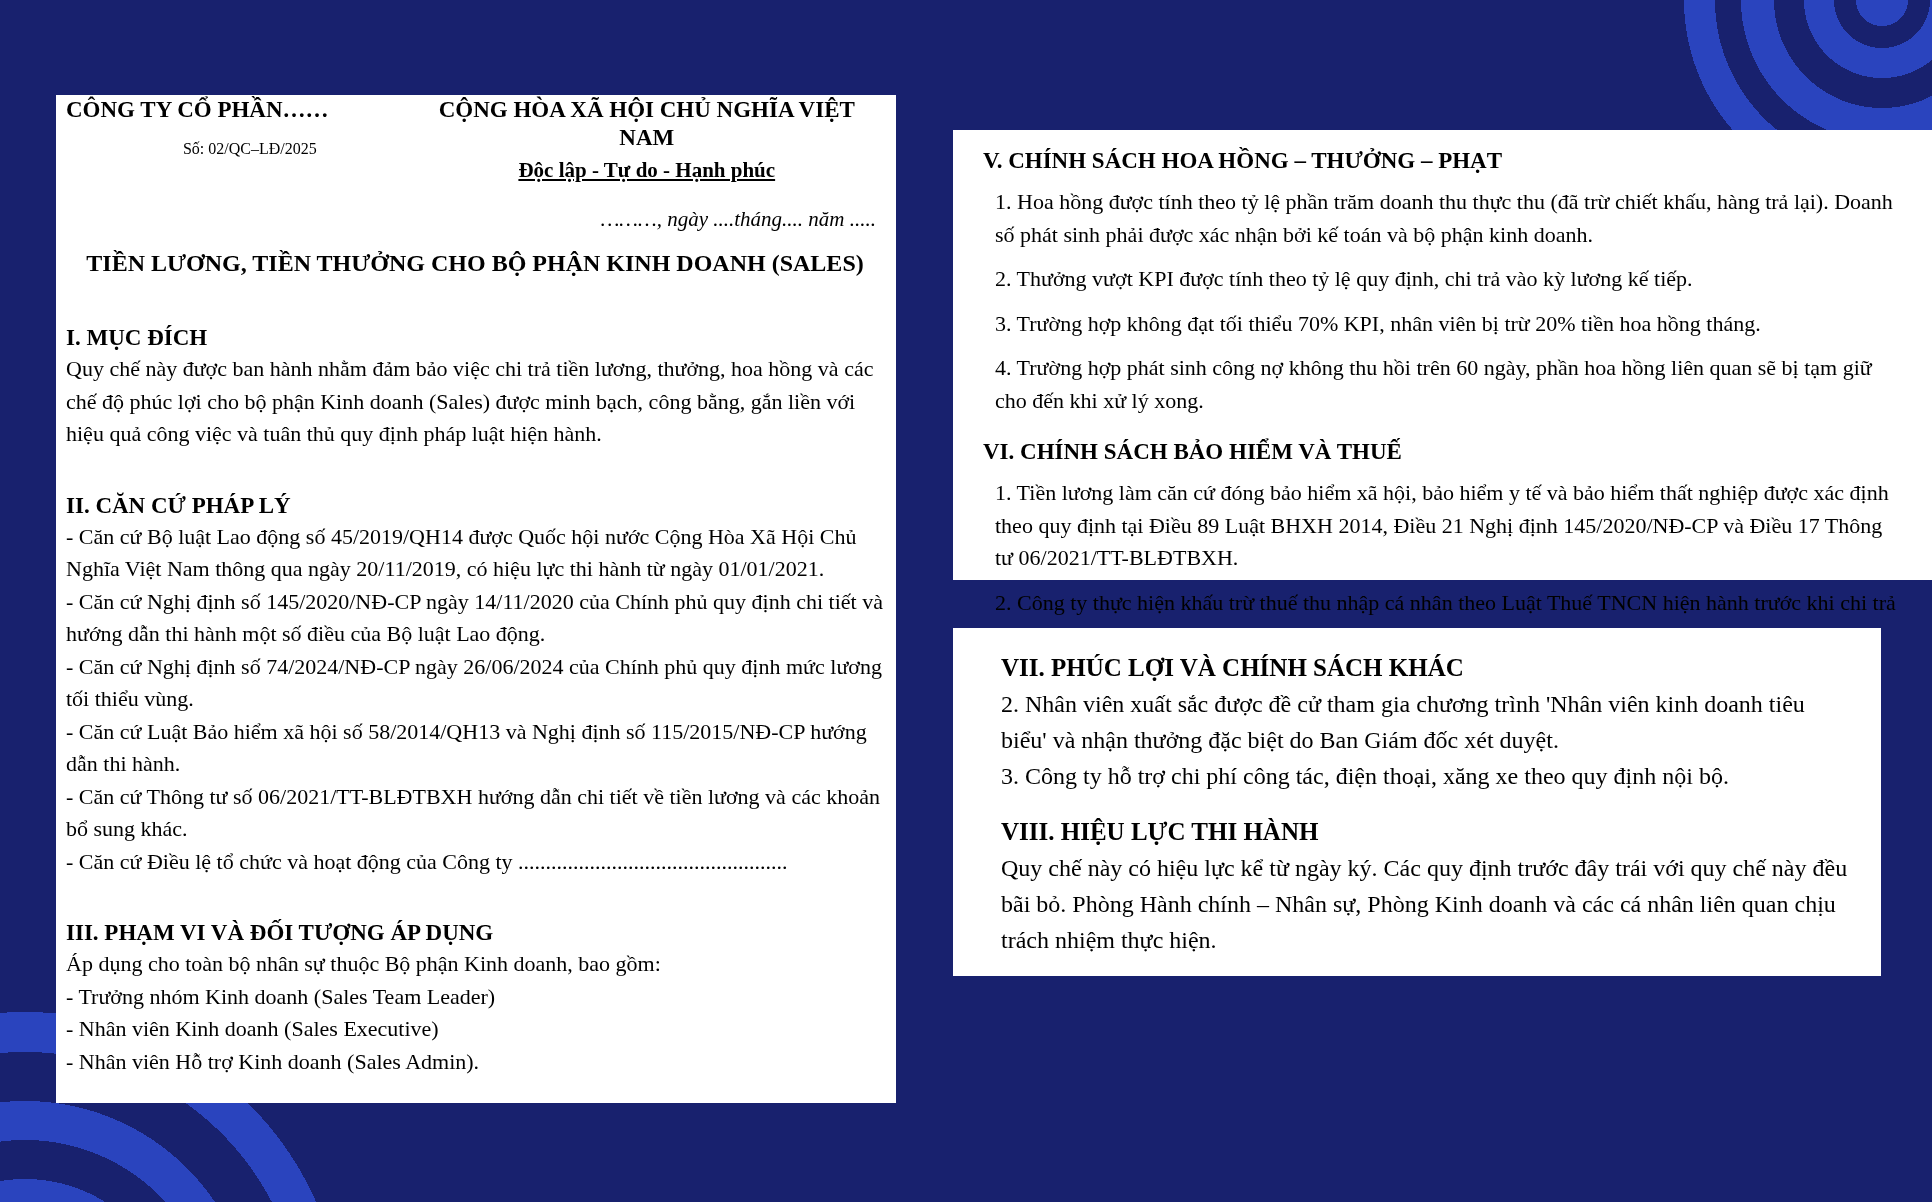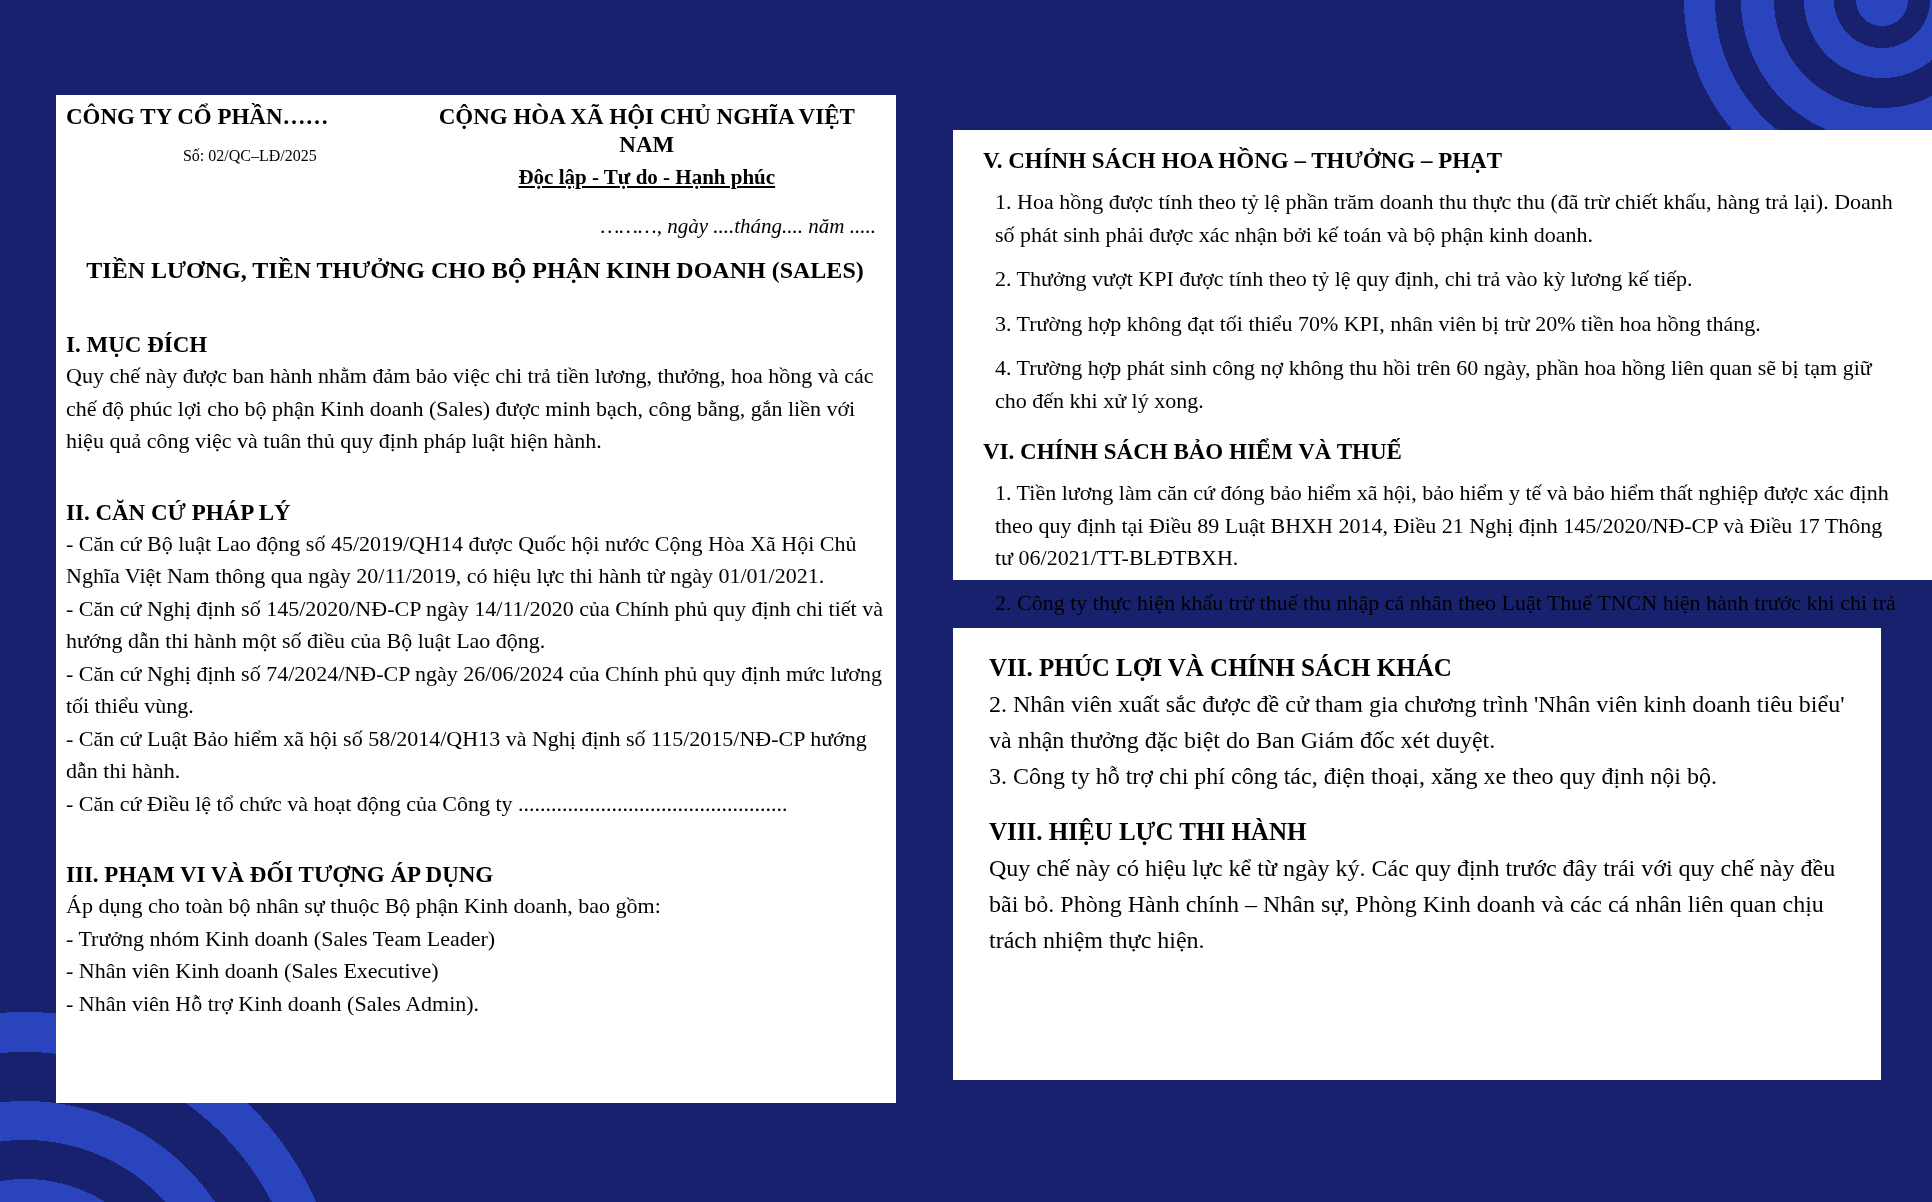--- a/index.html
+++ b/index.html
@@ -21,23 +21,23 @@
   }
   .ripple-bl{
     left:-325px;top:980px;width:700px;height:700px;
     background:radial-gradient(circle,
       #2a44be 0 60px,#18216e 60px 112px,
       #2a44be 112px 151px,#18216e 151px 190px,
       #2a44be 190px 229px,#18216e 229px 278px,
       #2a44be 278px 318px,rgba(0,0,0,0) 318px);
   }
   .panel{position:absolute;background:#ffffff;}
-  .panel-left{left:56px;top:95px;width:840px;height:1008px;padding:8px 12px 0 10px;box-sizing:border-box;}
+  .panel-left{left:56px;top:95px;width:840px;height:1008px;padding:1px 12px 0 10px;box-sizing:border-box;}
   .panel-tr{left:953px;top:130px;width:990px;height:450px;padding:18px 28px 0 30px;box-sizing:border-box;}
-  .panel-br{left:953px;top:628px;width:928px;height:452px;padding:26px 30px 0 36px;box-sizing:border-box;}
+  .panel-br{left:953px;top:628px;width:928px;height:348px;padding:26px 30px 0 48px;box-sizing:border-box;}
 
   
   .doc-header{display:flex;}
   .dh-left{width:42%;}
   .dh-right{width:58%;text-align:center;}
   .company{font-weight:bold;font-size:23px;line-height:28px;}
   .doc-no{margin-top:16px;padding-left:24px;font-size:16px;text-align:center;}
   .national{font-weight:bold;font-size:23px;line-height:28px;}
   .motto{font-weight:bold;font-size:21px;margin-top:6px;text-decoration:underline;}
   .dateline{font-style:italic;font-size:21px;margin-top:24px;text-align:right;padding-right:8px;}
@@ -81,20 +81,21 @@
     <div class="doc-subtitle">TIỀN LƯƠNG, TIỀN THƯỞNG CHO BỘ PHẬN KINH DOANH (SALES)</div>
 
     <h3 style="margin-top:48px;">I. MỤC ĐÍCH</h3>
     <p>Quy chế này được ban hành nhằm đảm bảo việc chi trả tiền lương, thưởng, hoa hồng và các chế độ phúc lợi cho bộ phận Kinh doanh (Sales) được minh bạch, công bằng, gắn liền với hiệu quả công việc và tuân thủ quy định pháp luật hiện hành.</p>
 
     <h3>II. CĂN CỨ PHÁP LÝ</h3>
     <p>- Căn cứ Bộ luật Lao động số 45/2019/QH14 được Quốc hội nước Cộng Hòa Xã Hội Chủ Nghĩa Việt Nam thông qua ngày 20/11/2019, có hiệu lực thi hành từ ngày 01/01/2021.</p>
     <p>- Căn cứ Nghị định số 145/2020/NĐ-CP ngày 14/11/2020 của Chính phủ quy định chi tiết và hướng dẫn thi hành một số điều của Bộ luật Lao động.</p>
     <p>- Căn cứ Nghị định số 74/2024/NĐ-CP ngày 26/06/2024 của Chính phủ quy định mức lương tối thiểu vùng.</p>
     <p>- Căn cứ Luật Bảo hiểm xã hội số 58/2014/QH13 và Nghị định số 115/2015/NĐ-CP hướng dẫn thi hành.</p>
+    <p>- Căn cứ Thông tư số 06/2021/TT-BLĐTBXH hướng dẫn chi tiết về tiền lương và các khoản bổ sung khác.</p>
     <p>- Căn cứ Điều lệ tổ chức và hoạt động của Công ty .................................................</p>
 
     <h3>III. PHẠM VI VÀ ĐỐI TƯỢNG ÁP DỤNG</h3>
     <p>Áp dụng cho toàn bộ nhân sự thuộc Bộ phận Kinh doanh, bao gồm:</p>
     <p>- Trưởng nhóm Kinh doanh (Sales Team Leader)</p>
     <p>- Nhân viên Kinh doanh (Sales Executive)</p>
     <p>- Nhân viên Hỗ trợ Kinh doanh (Sales Admin).</p>
   </div>
 
   <div class="panel panel-tr">

